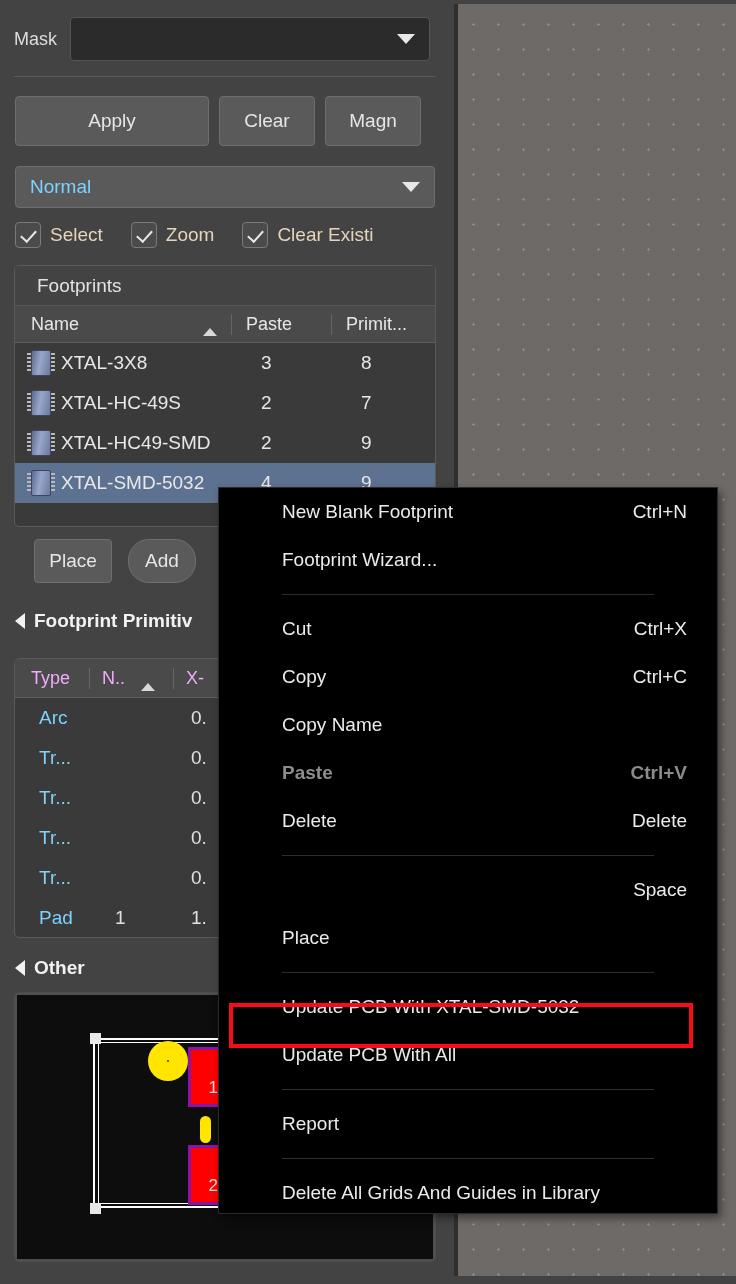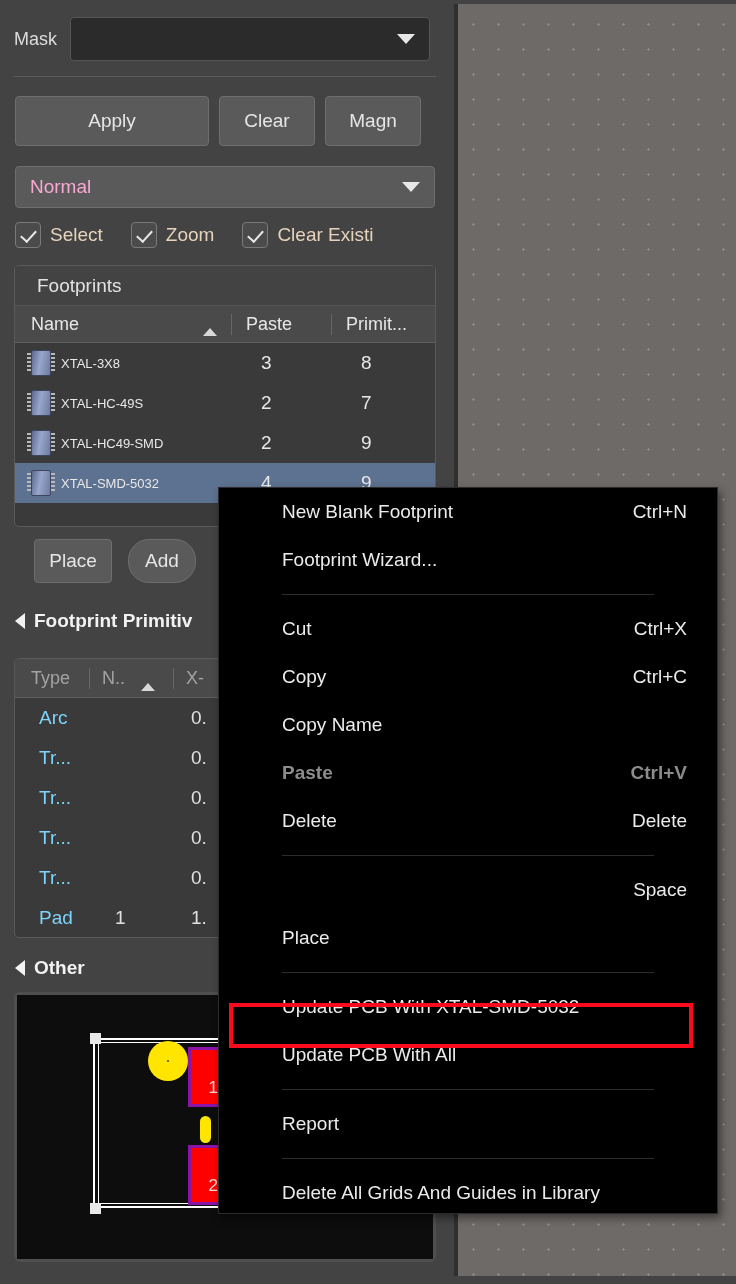--- a/index.html
+++ b/index.html
@@ -40,21 +40,21 @@
   }
   .btn.apply{width:194px;}
   .btn.clear{width:96px;}
   .btn.magnify{width:96px;}
 
   
   .normal-combo{
     position:absolute;left:15px;top:166px;width:420px;height:42px;
     background:#5a5a5a;border:1px solid #6e6e6e;border-radius:4px;box-sizing:border-box;
   }
-  .normal-combo .txt{position:absolute;left:14px;top:50%;transform:translateY(-50%);color:#f9a8d4;font-size:19px;}
+  .normal-combo .txt{position:absolute;left:14px;top:50%;transform:translateY(-50%);color:#7dd3fc;font-size:19px;}
 
   
   .chk-row{position:absolute;left:15px;top:220px;width:430px;height:30px;display:flex;align-items:center;}
   .chk-item{display:flex;align-items:center;margin-right:28px;}
   .chk-box{
     width:26px;height:26px;background:#4b4b4b;border:1px solid #7a7a7a;border-radius:4px;
     position:relative;box-sizing:border-box;flex:0 0 auto;
   }
   .chk-box::after{
     content:"";position:absolute;left:8px;top:4px;width:7px;height:13px;
@@ -73,21 +73,21 @@
   .fp-head .c{color:#e7e7e7;font-size:18px;position:relative;box-sizing:border-box;}
   .fp-head .c-name{width:216px;padding-left:16px;}
   .fp-head .c-pads{width:100px;padding-left:14px;border-left:1px solid #666;}
   .fp-head .c-prim{width:104px;padding-left:14px;border-left:1px solid #666;}
   .sort-caret{
     position:absolute;right:14px;top:14px;width:0;height:0;
     border-left:7px solid transparent;border-right:7px solid transparent;border-bottom:8px solid #d8d8d8;
   }
   .fp-row{display:flex;height:40px;align-items:center;}
   .fp-row.selected{background:#5d7190;}
-  .fp-row .nm{width:216px;display:flex;align-items:center;padding-left:16px;box-sizing:border-box;color:#e8e8e8;font-size:13px;white-space:nowrap;}
+  .fp-row .nm{width:216px;display:flex;align-items:center;padding-left:16px;box-sizing:border-box;color:#e8e8e8;font-size:19px;white-space:nowrap;}
   .fp-row .pd{width:100px;color:#e8e8e8;font-size:19px;padding-left:30px;box-sizing:border-box;}
   .fp-row .pr{width:104px;color:#e8e8e8;font-size:19px;padding-left:30px;box-sizing:border-box;}
   .ic-chip{
     position:relative;width:18px;height:24px;margin-right:10px;flex:0 0 auto;
     background:linear-gradient(100deg,#5d6a8e 0%,#98a6cb 45%,#6d7a9e 100%);
     border:1px solid #3d4563;border-radius:2px;
   }
   .ic-chip::before,.ic-chip::after{
     content:"";position:absolute;top:2px;width:4px;height:20px;
     background:repeating-linear-gradient(#b9b9b9 0 2px,transparent 2px 4px);
@@ -113,21 +113,21 @@
   }
   #sect-primitives{top:610px;}
   #sect-other{top:957px;}
 
   
   .pr-group{
     position:absolute;left:14px;top:658px;width:422px;height:280px;
     background:#3a3a3a;border:1px solid #5a5a5a;border-radius:5px;box-sizing:border-box;overflow:hidden;
   }
   .pr-head{display:flex;height:38px;background:#4a4a4a;border-bottom:1px solid #5e5e5e;align-items:center;}
-  .pr-head .c{color:#a3a3a3;font-size:18px;position:relative;box-sizing:border-box;}
+  .pr-head .c{color:#f0abfc;font-size:18px;position:relative;box-sizing:border-box;}
   .pr-head .c-type{width:74px;padding-left:16px;}
   .pr-head .c-n{width:84px;padding-left:12px;border-left:1px solid #666;}
   .pr-head .c-x{width:110px;padding-left:12px;border-left:1px solid #666;}
   .pr-head .sort-caret{right:18px;top:15px;}
   .pr-row{display:flex;height:40px;align-items:center;}
   .pr-row .t{width:74px;padding-left:24px;color:#7dd3fc;font-size:19px;box-sizing:border-box;white-space:nowrap;}
   .pr-row .n{width:84px;padding-left:26px;color:#e0e0e0;font-size:19px;box-sizing:border-box;}
   .pr-row .x{width:110px;padding-left:18px;color:#e0e0e0;font-size:19px;box-sizing:border-box;}
 
   

